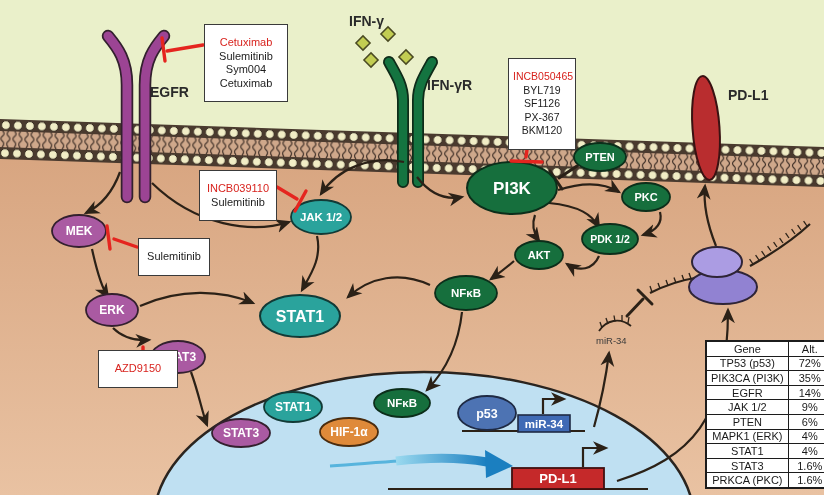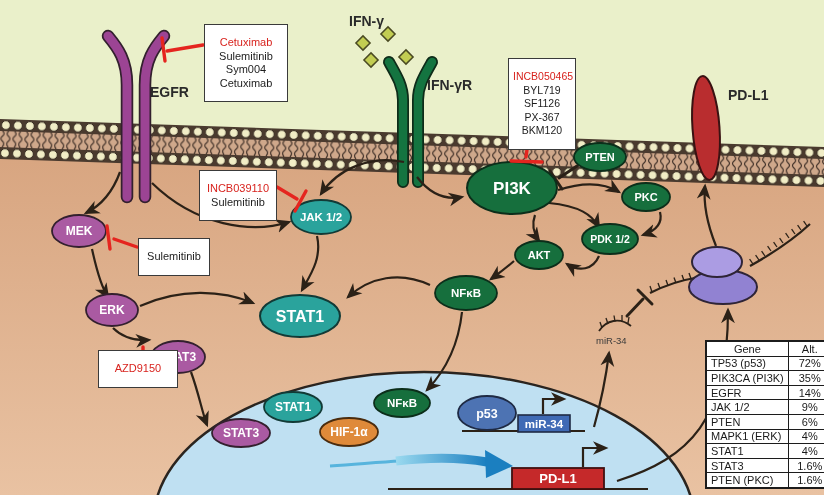--- a/index.html
+++ b/index.html
@@ -5,21 +5,21 @@
   html,body{margin:0;padding:0;background:#fff;font-family:"Liberation Sans",sans-serif;}
   #fig{position:relative;width:824px;height:495px;overflow:hidden;}
   #fig svg{position:absolute;left:0;top:0;}
   .dbox{position:absolute;background:#ffffff;border:1.6px solid #3a3a3a;text-align:center;
         font-size:11px;line-height:13.5px;padding:11px 4px;color:#1d1d1d;box-sizing:border-box;}
   .dbox .hl{color:#d8231e;}
   .red-text{color:#d8231e;}
   #alt-table{position:absolute;left:705px;top:340px;border-collapse:collapse;background:#fff;
         border:2px solid #1c1c1c;font-size:11px;color:#1a1a1a;}
   #alt-table td{border:1.2px solid #1c1c1c;padding:0px 4px;height:13.6px;white-space:nowrap;}
-  #alt-table td.gene{text-align:left;min-width:70px;}
+  #alt-table td.gene{text-align:center;min-width:70px;}
   #alt-table td.alt{text-align:center;min-width:34px;}
   #alt-table tr.hdr td{text-align:center;}
   svg text{font-family:"Liberation Sans",sans-serif;}
   .nodetxt{fill:#ffffff;text-anchor:middle;font-weight:bold;}
   .lbl{fill:#2a2a2a;font-weight:bold;}
   .arrow{stroke:#2b2117;stroke-width:2.2;fill:none;}
   .redline{stroke:#e5251f;stroke-width:3.4;fill:none;stroke-linecap:round;}
   .blkbar{stroke:#2b2117;stroke-width:3;stroke-linecap:round;}
   .tick{stroke:#2b2117;stroke-width:1.3;}
 </style>
@@ -285,18 +285,18 @@
         </tr>
     <tr>
           <td class="gene">STAT1</td>
           <td class="alt">4%</td>
         </tr>
     <tr>
           <td class="gene">STAT3</td>
           <td class="alt">1.6%</td>
         </tr>
     <tr>
-          <td class="gene">PTEN (PKC)</td>
+          <td class="gene">PRKCA (PKC)</td>
           <td class="alt">1.6%</td>
         </tr>
   </tbody>
 </table>
 </div>
 
 </body></html>

